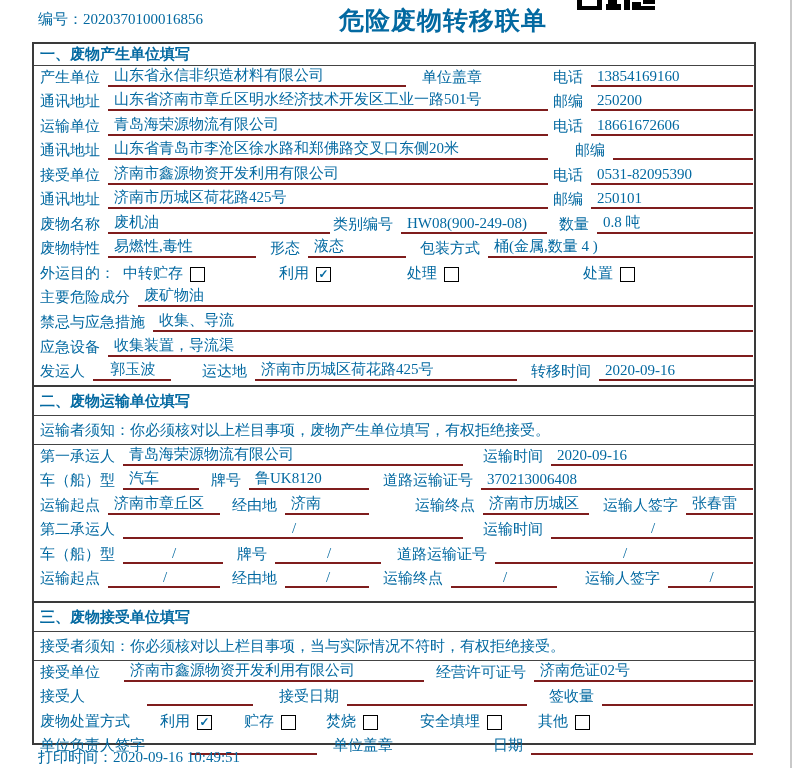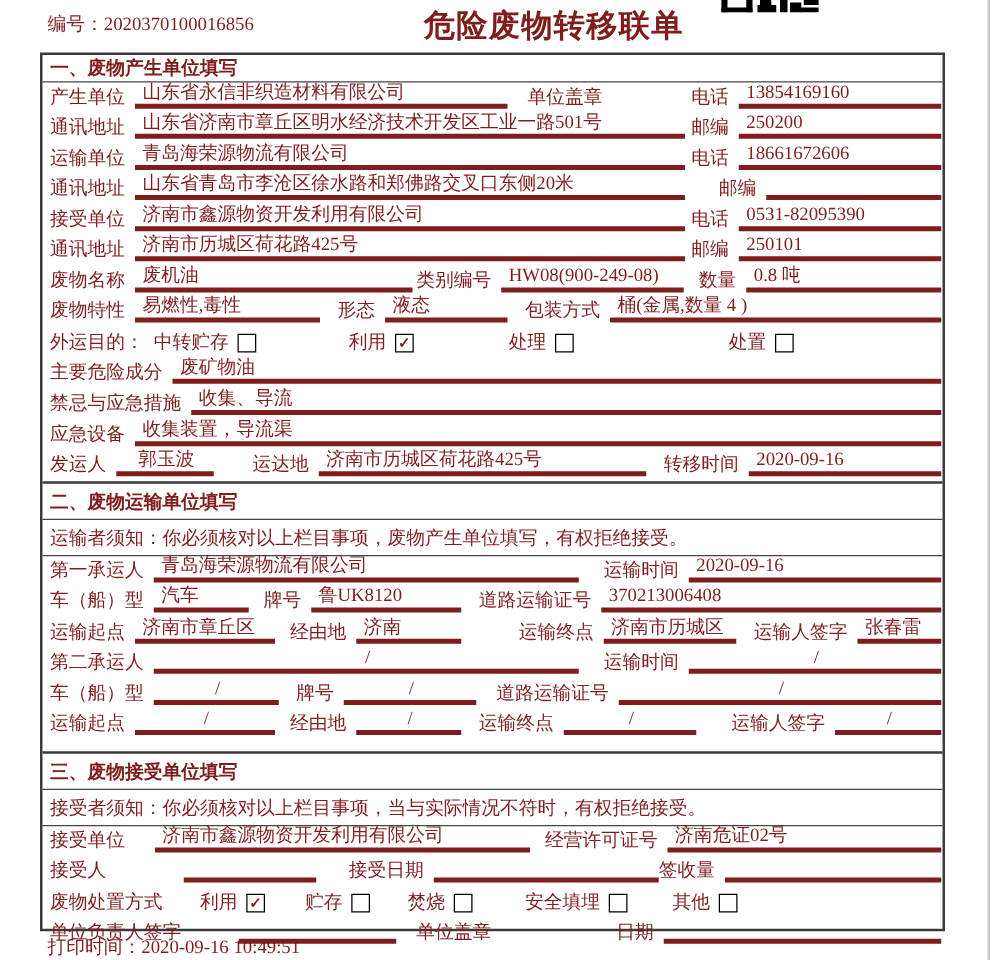--- a/index.html
+++ b/index.html
@@ -1,38 +1,38 @@
 <!DOCTYPE html>
 <html><head>
 <meta charset="utf-8">
 <style>
   html,body{margin:0;padding:0;background:#fff;}
   .page{position:relative;width:796px;height:768px;background:#fff;overflow:hidden;
-        font-family:"Liberation Serif","DejaVu Serif",serif;color:#7f1d1d;}
+        font-family:"Liberation Serif","DejaVu Serif",serif;color:#0369a1;}
   .serial{position:absolute;top:10px;left:38px;font-size:15px;white-space:nowrap;}
   .title{position:absolute;top:4px;left:50%;transform:translateX(-50%) translateX(45px);
          font-size:25px;font-weight:bold;letter-spacing:1px;white-space:nowrap;}
   .qr{position:absolute;left:577px;top:0;}
   .pageedge{position:absolute;left:790px;top:0;width:2px;height:768px;background:#c9c9c9;}
   .tbl{position:absolute;left:32px;top:42px;width:724px;height:703px;
        border:2px solid #3a3a3a;box-sizing:border-box;background:#fff;}
   .sec{box-sizing:border-box;}
   .sec.s2,.sec.s3{border-top:2px solid #3a3a3a;}
   .s2{padding-bottom:9px;}
   .hd{height:22px;display:flex;align-items:center;padding-left:6px;font-weight:bold;
       font-size:15px;border-bottom:1.5px solid #444;box-sizing:border-box;}
   .s2 .hd,.s3 .hd{height:29px;}
   .nt{height:29px;display:flex;align-items:center;padding-left:6px;font-size:15px;
       border-bottom:1.5px solid #444;box-sizing:border-box;}
   .r{display:flex;align-items:flex-end;padding:0 1px 4px 6px;font-size:15px;
      box-sizing:border-box;white-space:nowrap;font-family:Liberation Serif, serif;}
   .s1 .r{height:24.55px;}
   .s2 .r,.s3 .r{height:24.5px;}
   .lb{padding-right:8px;flex:none;}
-  .u{border-bottom:4px solid #7f1d1d;padding:0 4px 0 6px;min-height:19px;box-sizing:border-box;
+  .u{border-bottom:2px solid #7f1d1d;padding:0 4px 0 6px;min-height:19px;box-sizing:border-box;
      overflow:hidden;flex:none;}
   .u.fill{flex:1 1 auto;}
   .u.ctr{text-align:center;}
   .rg{margin-left:auto;display:flex;align-items:flex-end;flex:none;}
   .cb{display:inline-block;width:13px;height:13px;border:1.5px solid #000;margin-left:7px;
       text-align:center;line-height:12px;font-size:12px;font-weight:bold;flex:none;
       align-self:center;margin-top:2px;}
   .opt{display:flex;align-items:center;flex:none;}
   .footer{position:absolute;left:38px;top:748px;font-size:15px;}
 </style>
@@ -250,21 +250,21 @@
         <span class="u" style="width:300px">济南市鑫源物资开发利用有限公司</span>
         <span class="lb" style="margin-left:12px">经营许可证号</span>
         <span class="u fill">济南危证02号</span>
       </div>
 
       <div class="r">
         <span class="lb" style="padding-right:62px">接受人</span>
         <span class="u" style="width:106px"></span>
         <span class="lb" style="margin-left:26px">接受日期</span>
         <span class="u" style="width:180px"></span>
-        <span class="lb" style="">签收量</span>
+        <span class="lb" style="margin-left:22px">签收量</span>
         <span class="u fill"></span>
       </div>
 
       <div class="r">
         <span class="lb">废物处置方式</span>
         <span class="opt" style="margin-left:22px">
             <span>利用</span>
             <span class="cb">✓</span>
           </span>
         <span class="opt" style="margin-left:32px">

